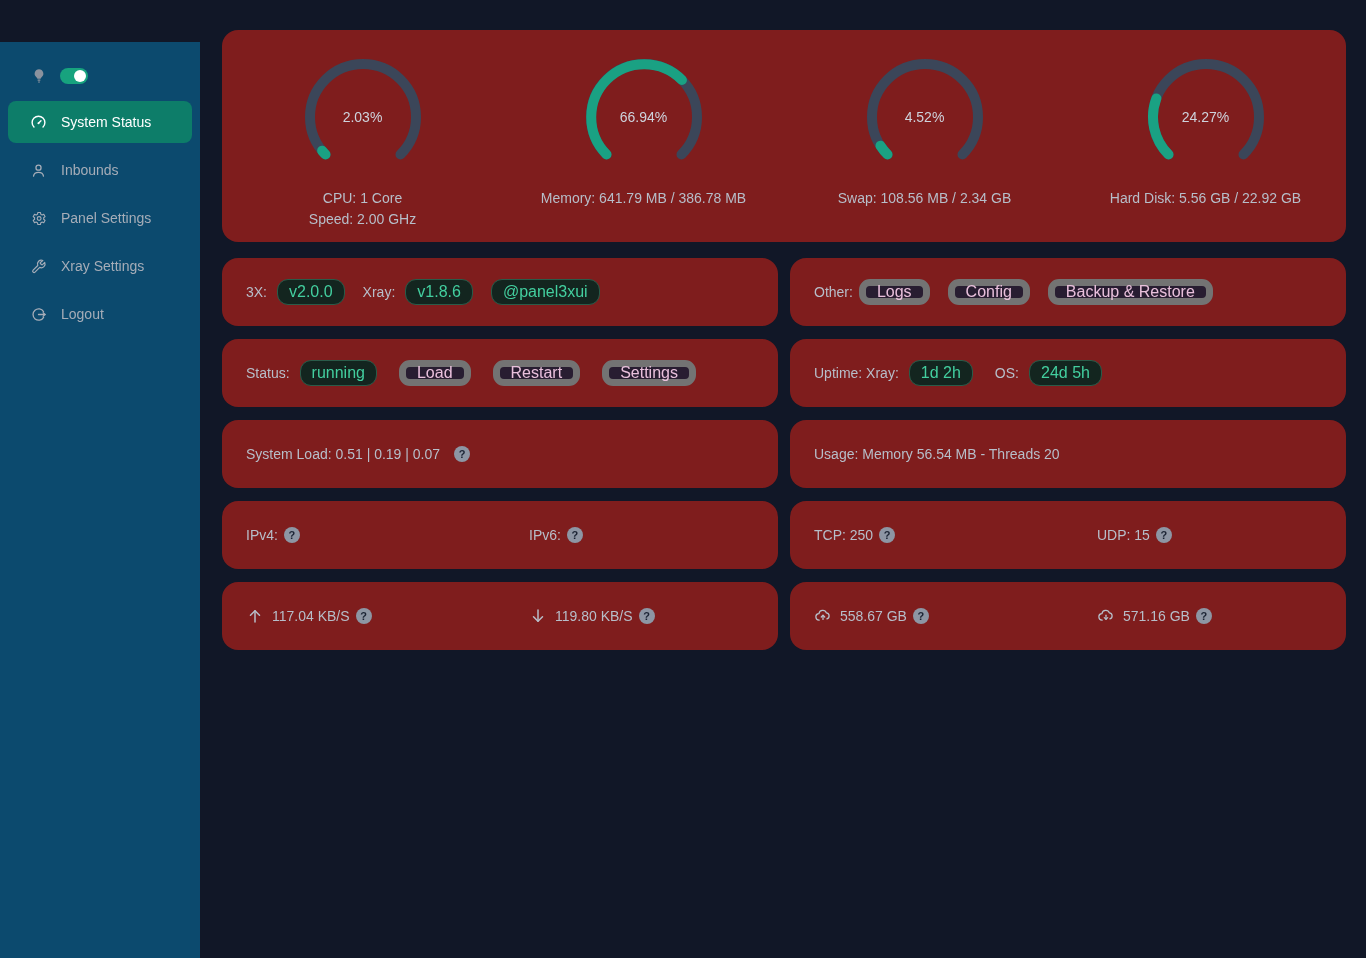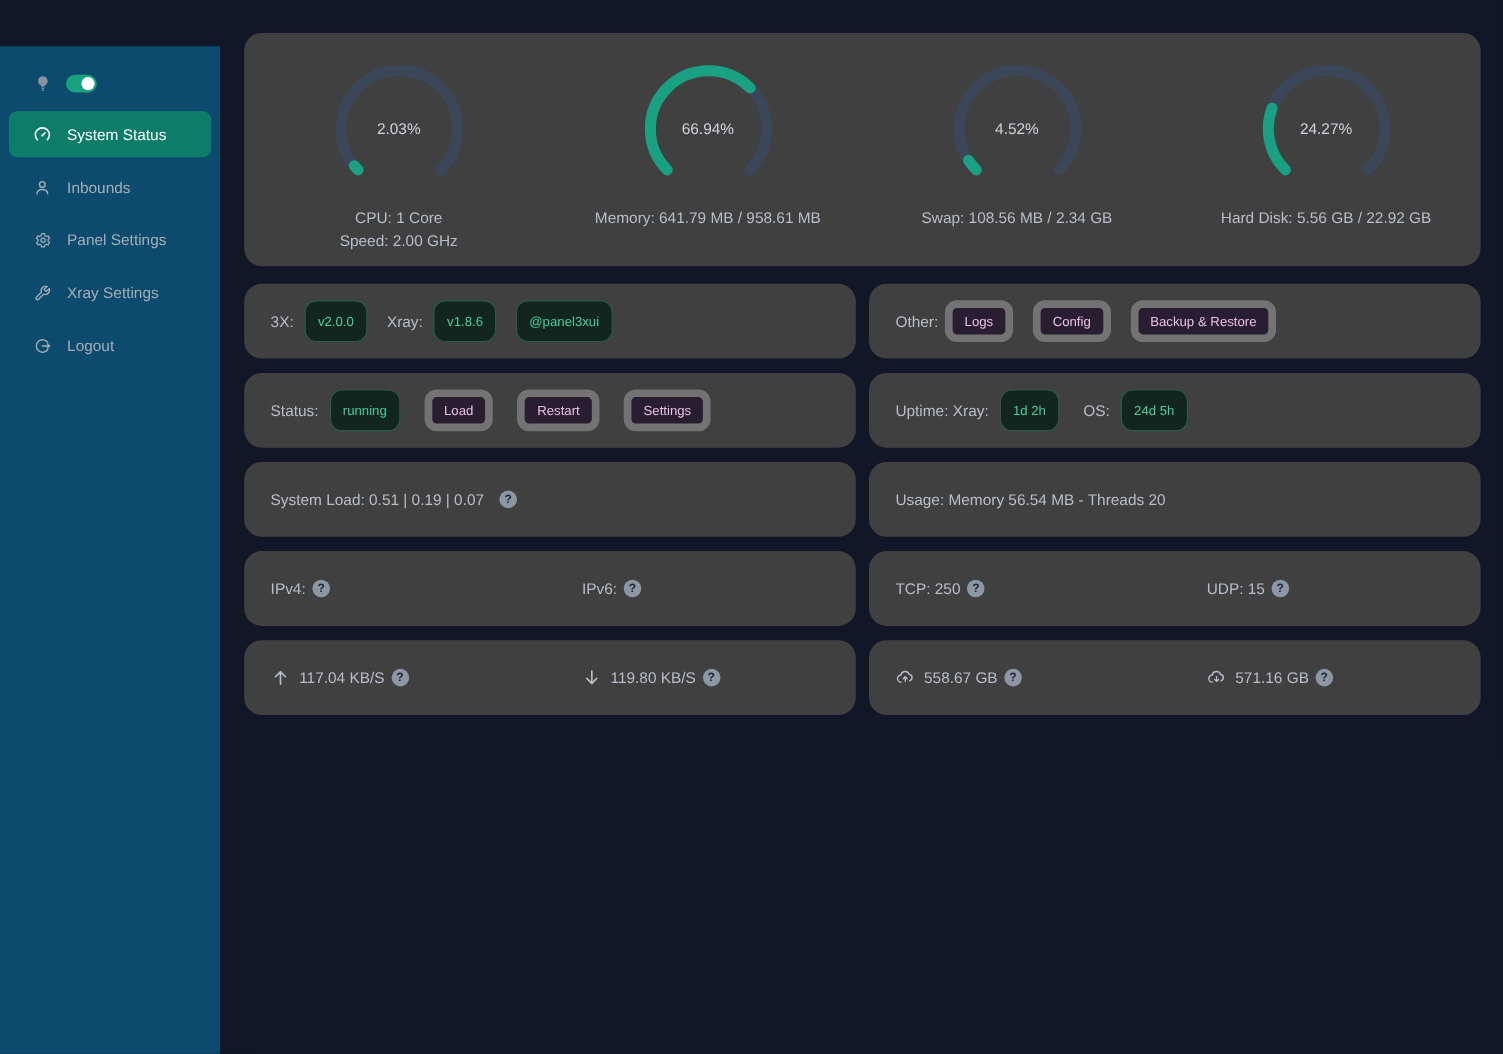--- a/index.html
+++ b/index.html
@@ -22,34 +22,34 @@
   .menu-item {
     display:flex; align-items:center; gap:14px;
     height:42px; margin:0 8px 6px 8px; padding-left:22px;
     border-radius:8px; color:#a6adb8; cursor:pointer;
   }
   .menu-item.active { background:#0d7d69; color:#ffffff; }
   .menu-item .mi-icon { width:17px; height:17px; display:flex; align-items:center; justify-content:center; }
   .menu-item svg { width:17px; height:17px; }
   
   .main { flex:1; padding:30px 20px 0 22px; }
-  .card-bg { background:#404040; border-radius:16px; }
+  .card-bg { background:#7f1d1d; border-radius:16px; }
   .gauges-card { height:212px; display:flex; margin-bottom:16px; }
   .gauge-col { flex:1; display:flex; flex-direction:column; align-items:center; padding-top:27px; }
   .gauge-wrap { position:relative; width:120px; height:120px; }
   .gauge-percent { position:absolute; inset:0; display:flex; align-items:center; justify-content:center; color:#ced3dc; }
   .gauge-label { margin-top:11px; text-align:center; line-height:21px; color:#b7bec9; }
   .grid { display:grid; grid-template-columns:1fr 1fr; column-gap:12px; row-gap:13px; }
   .card { height:68px; display:flex; align-items:center; padding:0 24px; gap:10px; }
   .card.split { padding:0; }
   .half { width:50%; display:flex; align-items:center; padding-left:24px; gap:8px; }
   
   .tag {
-    display:inline-flex; align-items:center; height:38px; padding:0 11px;
-    border-radius:11px; font-size:12px; white-space:nowrap;
+    display:inline-flex; align-items:center; height:26px; padding:0 11px;
+    border-radius:11px; font-size:16px; white-space:nowrap;
   }
   .tag.green { color:#43cf9f; border:1px solid #2a5b49; background:#13251f; }
   .tag.pink  { color:#e9c0dc; border:7px solid #737373; background:#281d31; cursor:pointer; }
   .tag.link  { cursor:pointer; }
   .q {
     width:16px; height:16px; border-radius:50%; background:#8d96a4; color:#1b2434;
     font-size:11px; font-weight:bold; display:inline-flex; align-items:center;
     justify-content:center; margin-left:4px; flex-shrink:0; cursor:pointer;
   }
   .arrow-icon, .cloud-icon { width:18px; height:18px; color:#b7bec9; flex-shrink:0; }
@@ -138,21 +138,21 @@
     </div>
     <div class="gauge-col">
       <div class="gauge-wrap">
         <div><svg viewBox="0 0 120 120" width="120" height="120">
               <path d="M 22.52 97.48 A 53 53 0 1 1 97.48 97.48" fill="none" stroke="#3b4659" stroke-width="10" stroke-linecap="round"></path>
               <path d="M 22.52 97.48 A 53 53 0 1 1 97.96 23.01" fill="none" stroke="#1aa183" stroke-width="10" stroke-linecap="round"></path>
             </svg></div>
         <div class="gauge-percent">66.94%</div>
       </div>
       <div class="gauge-label">
-        <div>Memory: 641.79 MB / 958.61 MB</div>
+        <div>Memory: 641.79 MB / 386.78 MB</div>
       </div>
     </div>
     <div class="gauge-col">
       <div class="gauge-wrap">
         <div><svg viewBox="0 0 120 120" width="120" height="120">
               <path d="M 22.52 97.48 A 53 53 0 1 1 97.48 97.48" fill="none" stroke="#3b4659" stroke-width="10" stroke-linecap="round"></path>
               <path d="M 22.52 97.48 A 53 53 0 0 1 15.45 88.71" fill="none" stroke="#1aa183" stroke-width="10" stroke-linecap="round"></path>
             </svg></div>
         <div class="gauge-percent">4.52%</div>
       </div>

